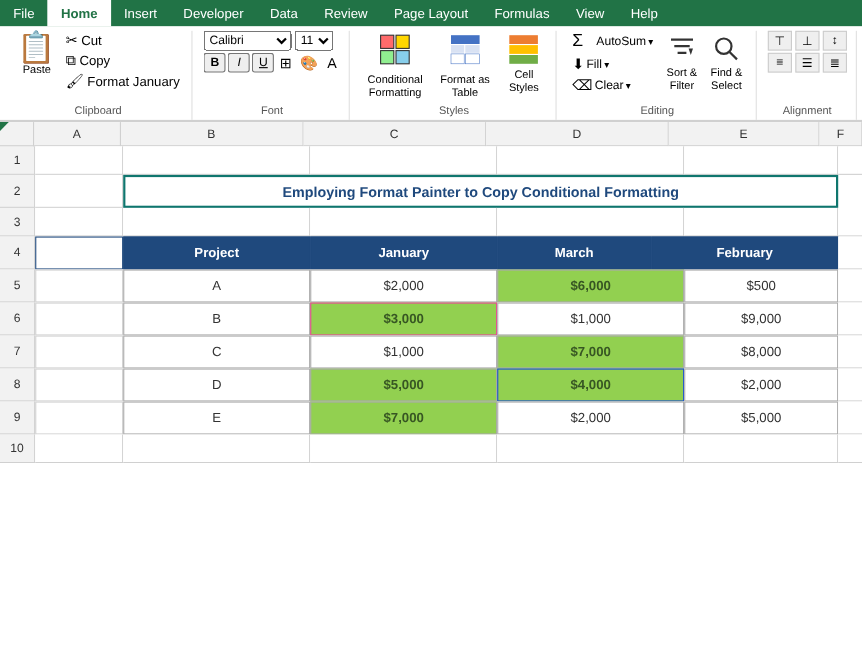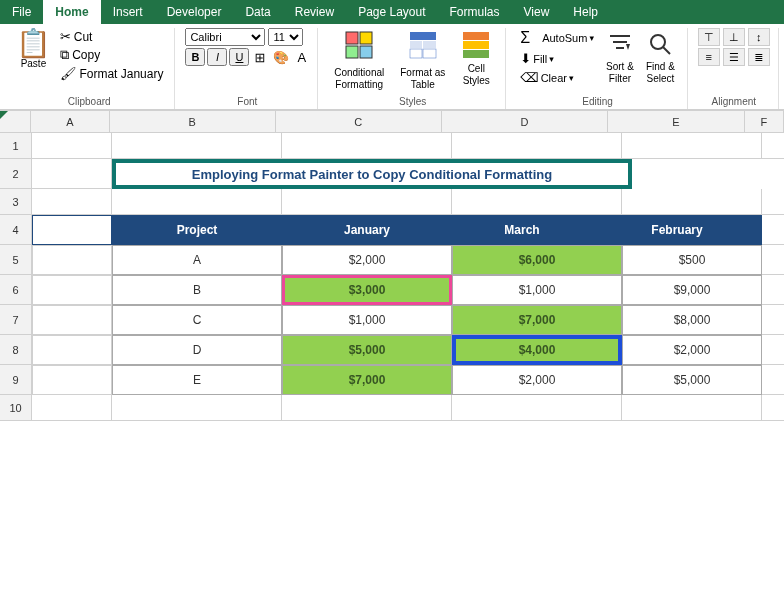--- a/index.html
+++ b/index.html
@@ -249,21 +249,21 @@
           <div class="cell normal-cell" style="width:80px;height:26px;"></div>
           <div class="cell normal-cell" style="width:170px;height:26px;"></div>
           <div class="cell normal-cell" style="width:170px;height:26px;"></div>
           <div class="cell normal-cell" style="width:170px;height:26px;"></div>
           <div class="cell normal-cell" style="width:140px;height:26px;"></div>
           <div class="cell normal-cell" style="width:40px;height:26px;"></div>
         </div>
 
         <div class="grid-row">
           <div class="cell normal-cell" style="width:80px;height:30px;"></div>
-          <div class="cell title-cell" style="width:520px;height:30px;font-weight:bold;color:#1f497d;font-size:13px;border:4px solid #0f766e;">Employing Format Painter to Copy Conditional Formatting</div>
+          <div class="cell title-cell" style="width:650px;height:30px;font-weight:bold;color:#1f497d;font-size:13px;border:2px solid #0f766e;">Employing Format Painter to Copy Conditional Formatting</div>
         </div>
 
         <div class="grid-row">
           <div class="cell normal-cell" style="width:80px;height:26px;"></div>
           <div class="cell normal-cell" style="width:170px;height:26px;"></div>
           <div class="cell normal-cell" style="width:170px;height:26px;"></div>
           <div class="cell normal-cell" style="width:170px;height:26px;"></div>
           <div class="cell normal-cell" style="width:140px;height:26px;"></div>
           <div class="cell normal-cell" style="width:40px;height:26px;"></div>
         </div>
@@ -282,40 +282,40 @@
           <div class="cell normal-cell" style="width:170px;height:30px;border:1px solid #aaa;">A</div>
           <div class="cell normal-cell" style="width:170px;height:30px;border:1px solid #aaa;">$2,000</div>
           <div class="cell green-highlight" style="width:170px;height:30px;border:1px solid #aaa;">$6,000</div>
           <div class="cell normal-cell" style="width:140px;height:30px;border:1px solid #aaa;">$500</div>
           <div class="cell normal-cell" style="width:40px;height:30px;"></div>
         </div>
 
         <div class="grid-row">
           <div class="cell normal-cell" style="width:80px;height:30px;border:1px solid #d0d0d0;"></div>
           <div class="cell normal-cell" style="width:170px;height:30px;border:1px solid #aaa;">B</div>
-          <div class="cell green-highlight" style="width:170px;height:30px;border:3px solid #ec4899;">$3,000</div>
+          <div class="cell green-highlight" style="width:170px;height:30px;border:1px solid #ec4899;">$3,000</div>
           <div class="cell normal-cell" style="width:170px;height:30px;border:1px solid #aaa;">$1,000</div>
           <div class="cell normal-cell" style="width:140px;height:30px;border:1px solid #aaa;">$9,000</div>
           <div class="cell normal-cell" style="width:40px;height:30px;"></div>
         </div>
 
         <div class="grid-row">
           <div class="cell normal-cell" style="width:80px;height:30px;border:1px solid #d0d0d0;"></div>
           <div class="cell normal-cell" style="width:170px;height:30px;border:1px solid #aaa;">C</div>
           <div class="cell normal-cell" style="width:170px;height:30px;border:1px solid #aaa;">$1,000</div>
           <div class="cell green-highlight" style="width:170px;height:30px;border:1px solid #aaa;">$7,000</div>
           <div class="cell normal-cell" style="width:140px;height:30px;border:1px solid #aaa;">$8,000</div>
           <div class="cell normal-cell" style="width:40px;height:30px;"></div>
         </div>
 
         <div class="grid-row">
           <div class="cell normal-cell" style="width:80px;height:30px;border:1px solid #d0d0d0;"></div>
           <div class="cell normal-cell" style="width:170px;height:30px;border:1px solid #aaa;">D</div>
           <div class="cell green-highlight" style="width:170px;height:30px;border:1px solid #aaa;">$5,000</div>
-          <div class="cell green-highlight" style="width:170px;height:30px;border:4px solid #1d4ed8;">$4,000</div>
+          <div class="cell green-highlight" style="width:170px;height:30px;border:1px solid #1d4ed8;">$4,000</div>
           <div class="cell normal-cell" style="width:140px;height:30px;border:1px solid #aaa;">$2,000</div>
           <div class="cell normal-cell" style="width:40px;height:30px;"></div>
         </div>
 
         <div class="grid-row">
           <div class="cell normal-cell" style="width:80px;height:30px;border:1px solid #d0d0d0;"></div>
           <div class="cell normal-cell" style="width:170px;height:30px;border:1px solid #aaa;">E</div>
           <div class="cell green-highlight" style="width:170px;height:30px;border:1px solid #aaa;">$7,000</div>
           <div class="cell normal-cell" style="width:170px;height:30px;border:1px solid #aaa;">$2,000</div>
           <div class="cell normal-cell" style="width:140px;height:30px;border:1px solid #aaa;">$5,000</div>

